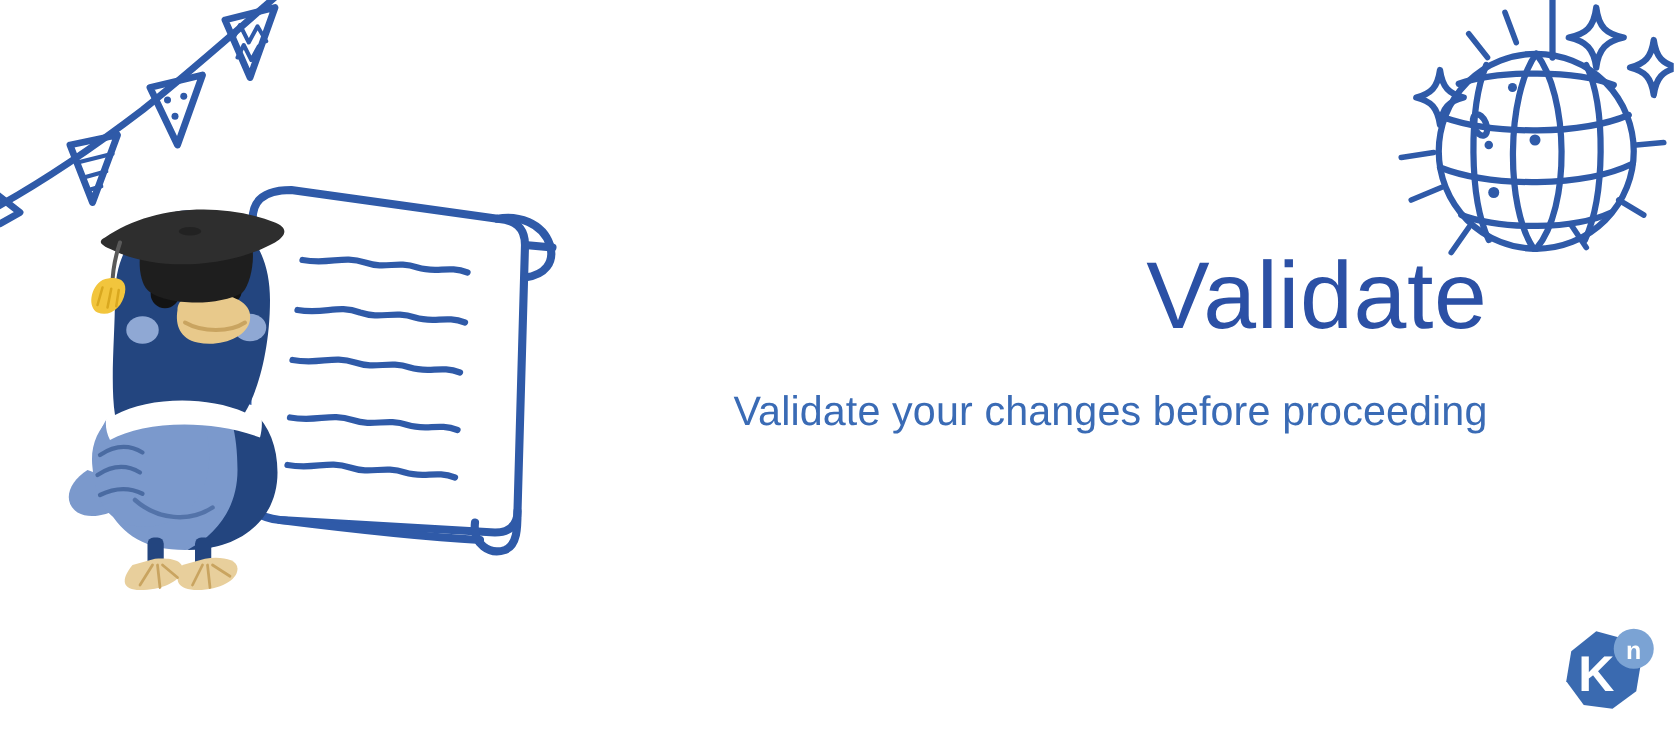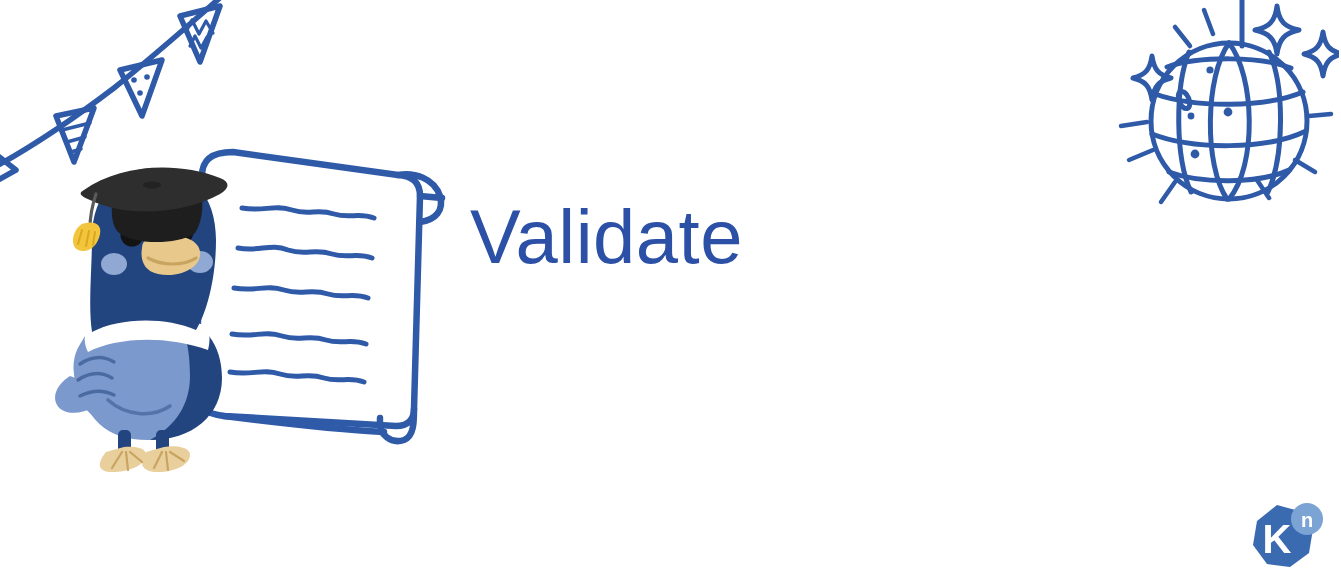--- a/index.html
+++ b/index.html
@@ -49,21 +49,21 @@
     height: 345px;
     pointer-events: none;
   }
 
   
   .copy-block {
     position: absolute;
     left: 470px;
     top: 196px;
     width: 720px;
-    text-align: left;
+    text-align: right;
   }
   .page-title {
     margin: 0;
     font-size: 76px;
     line-height: 1.08;
     font-weight: 400;
     letter-spacing: 0.5px;
     color: #2b50a5;
     font-family: "Liberation Sans", sans-serif;
   }
@@ -230,20 +230,21 @@
           <path d="M34,100 L 30,114"></path>
           <path d="M41,101 L 38,116"></path>
           <path d="M47,102 L 45,115"></path>
         </g>
       </g>
     </g>
   </svg>
 
   <div class="copy-block">
     <h1 class="page-title">Validate</h1>
+    <p class="page-subtitle">Validate your changes before proceeding</p>
   </div>
 
   <svg class="brand-logo" viewBox="0 0 84 78" aria-hidden="true">
     <polygon points="34,6 56,12 70,30 66,54 47,68 24,65 10,46 14,22" fill="#3a6ab0"></polygon>
     <text x="34" y="54" font-family="'Liberation Sans', sans-serif" font-size="40" font-weight="bold" fill="#ffffff" text-anchor="middle">K</text>
     <circle cx="64" cy="20" r="16" fill="#7ba3d4"></circle>
     <text x="64" y="28" font-family="'Liberation Sans', sans-serif" font-size="20" font-weight="bold" fill="#ffffff" text-anchor="middle">n</text>
   </svg>
 
 </div>

